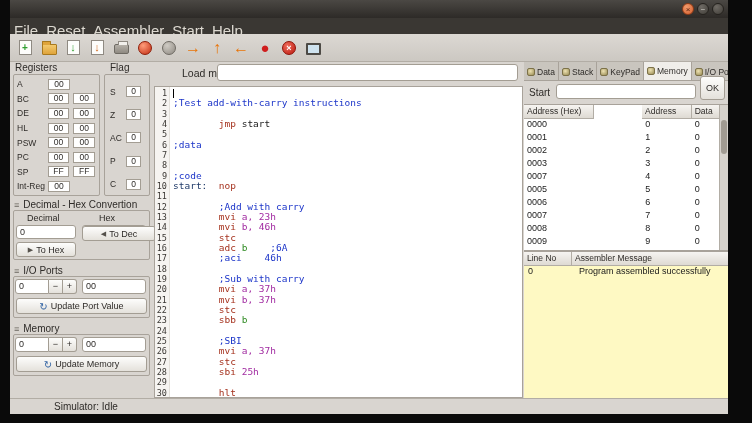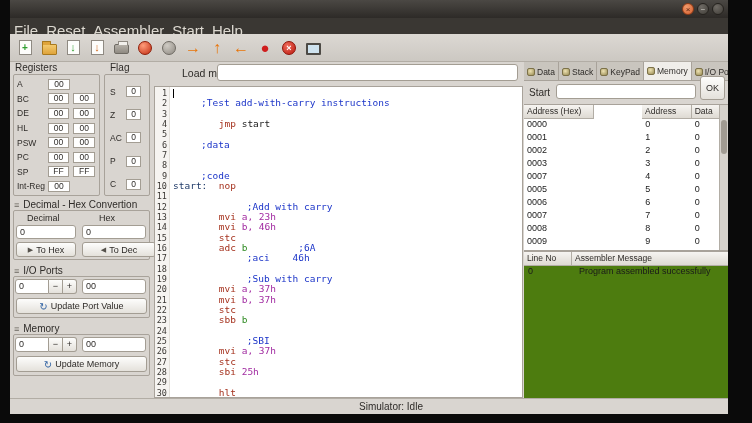--- a/index.html
+++ b/index.html
@@ -66,21 +66,21 @@
 .conv-lab{position:absolute;font-size:9px;}
 .l1{left:17px;top:151px;text-align:right;}
 .l2{left:89px;top:151px;}
 .entry{position:absolute;background:#fff;border:1px solid #a39d93;border-radius:3px;font-size:9px;line-height:13px;padding-left:3px;overflow:hidden;}
 .conv-in1{left:6px;top:163px;width:60px;height:14px;}
 .conv-in2{left:72px;top:163px;width:64px;height:14px;}
 .btn{position:absolute;background:linear-gradient(#fdfdfc,#e4e1db);border:1px solid #a39d93;border-radius:3px;font-size:9px;color:#2e2b28;display:flex;align-items:center;justify-content:center;gap:3px;overflow:hidden;white-space:nowrap;}
 .btn-ic{font-size:7px;color:#55514b;}
 .btn-ic.blue{font-size:10px;color:#3465a4;}
 .conv-b1{left:6px;top:180px;width:60px;height:15px;}
-.conv-b2{left:72px;top:180px;width:74px;height:15px;}
+.conv-b2{left:72px;top:164px;width:74px;height:15px;}
 .spin{position:absolute;display:flex;height:15px;}
 .io-spin{left:5px;top:217px;}
 .mem-spin{left:5px;top:275px;}
 .spin-val{width:34px;background:#fff;border:1px solid #a39d93;border-radius:3px 0 0 3px;font-size:9px;line-height:13px;padding-left:3px;}
 .spin-btn{width:14px;background:linear-gradient(#fdfdfc,#e4e1db);border:1px solid #a39d93;border-left:none;font-size:9px;text-align:center;line-height:13px;}
 .spin-btn:last-child{border-radius:0 3px 3px 0;}
 .io-val{left:72px;top:217px;width:64px;height:15px;}
 .mem-val{left:72px;top:275px;width:64px;height:15px;}
 .io-btn{left:6px;top:236px;width:131px;height:16px;}
 .mem-btn{left:6px;top:294px;width:131px;height:16px;}
@@ -88,21 +88,21 @@
 
 .center{position:absolute;left:143px;top:0;width:371px;height:336px;}
 .load-label{position:absolute;left:10px;top:5px;font-size:10.5px;color:#2e2b28;padding-left:19px;}
 .load-entry{position:absolute;left:64px;top:2px;width:301px;height:17px;background:#fff;border:1px solid #a39d93;border-radius:3px;font-size:10px;line-height:15px;padding-left:4px;}
 .editor{position:absolute;left:1px;top:24px;width:369px;height:312px;background:#fff;border:1px solid #a8a29a;display:flex;font-family:"DejaVu Sans Mono",monospace;overflow:hidden;}
 .gutter{width:15px;background:#f6f4f1;border-right:1px solid #e3e0da;text-align:right;padding:1px 2px 0 0;color:#3a3733;font-size:8.5px;flex-shrink:0;}
 .gutter div{height:10.33px;line-height:10.33px;}
 .code{flex:1;padding:1px 0 0 3px;font-size:9.5px;white-space:pre;overflow:hidden;}
 .code-line{height:10.33px;line-height:10.33px;}
 .c-plain{color:#1a1a1a;}
-.c-comment{color:#1d36c9;margin-left:28px;}
+.c-comment{color:#1d36c9;}
 .c-kw{color:#a5321e;}
 .c-op{color:#a12ba1;}
 .c-reg{color:#2e8b22;}
 .c-label{color:#1f3a68;}
 .cursor{display:inline-block;width:1px;height:9px;background:#000;vertical-align:middle;}
 
 
 .rightpanel{position:absolute;left:514px;top:0;width:204px;height:336px;overflow:hidden;}
 .tabs{position:absolute;left:0;top:0;width:204px;height:19px;display:flex;overflow:hidden;background:#c3bfb8;border-bottom:1px solid #a8a29a;}
 .tab{display:flex;align-items:center;gap:2px;padding:0 3px;font-size:8.5px;border-right:1px solid #a8a29a;background:#c9c5be;height:19px;flex-shrink:0;color:#2e2b28;}
@@ -114,28 +114,28 @@
 .memtable{position:absolute;left:0;top:42px;width:204px;height:147px;background:#fff;border-top:1px solid #a8a29a;border-bottom:1px solid #a8a29a;}
 .mt-header{display:flex;height:14px;}
 .mt-hcell{background:linear-gradient(#f6f4f1,#dedad3);border-right:1px solid #b2ada5;border-bottom:1px solid #b2ada5;font-size:8.5px;padding-left:3px;line-height:13px;color:#2e2b28;overflow:hidden;white-space:nowrap;}
 .c0{width:88px;}
 .c1{width:62px;margin-left:48px;}
 .c2{width:45px;}
 .mt-row{display:flex;height:13px;font-size:9px;color:#1a1a1a;}
 .mt-cell{padding-left:3px;overflow:hidden;white-space:nowrap;}
 .scrollbar{position:absolute;right:0;top:0;width:9px;height:145px;background:#d6d2cc;border-left:1px solid #b2ada5;}
 .thumb{position:absolute;left:1px;top:15px;width:6px;height:34px;background:#a19b92;border-radius:3px;}
-.msgtable{position:absolute;left:0;top:189px;width:204px;height:147px;background:#4d7c0f;border-top:1px solid #a8a29a;}
+.msgtable{position:absolute;left:0;top:189px;width:204px;height:147px;background:#fef9c3;border-top:1px solid #a8a29a;}
 .mh0{width:48px;}
 .mh1{flex:1;border-right:none;}
 .msg-cell0{width:52px;padding-left:4px;}
 .msg-cell1{flex:1;overflow:hidden;white-space:nowrap;}
 
 
-.statusbar{position:absolute;left:0;top:398px;width:718px;height:16px;border-top:1px solid #b2ada5;background:#d9d5d0;font-size:10px;line-height:15px;padding-left:44px;color:#2e2b28;text-align:center;}
+.statusbar{position:absolute;left:0;top:398px;width:718px;height:16px;border-top:1px solid #b2ada5;background:#d9d5d0;font-size:10px;line-height:15px;padding-left:44px;color:#2e2b28;}
 </style>
 </head>
 <body>
 
 <div class="screen">
   <div class="win">
 
     <div class="titlebar">
       <div class="winbtns">
           <div class="winbtn close">×</div>

